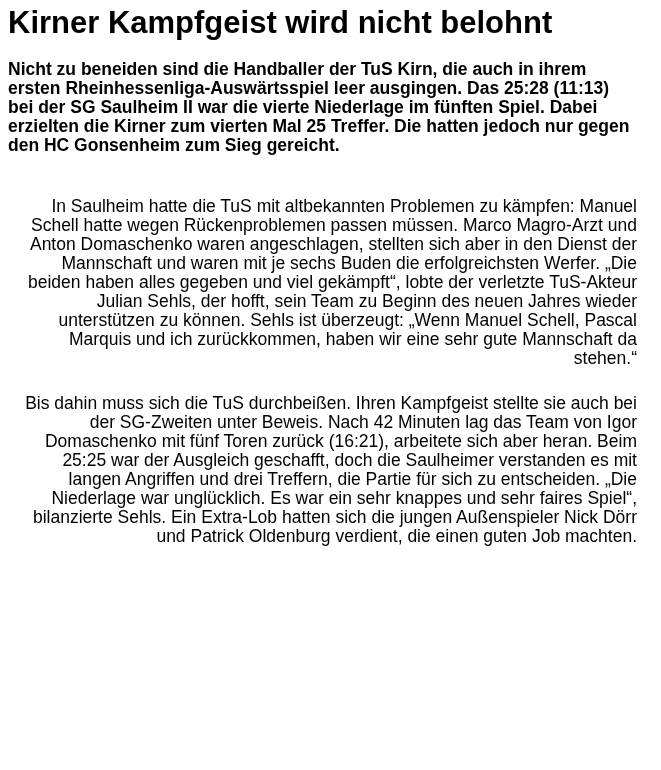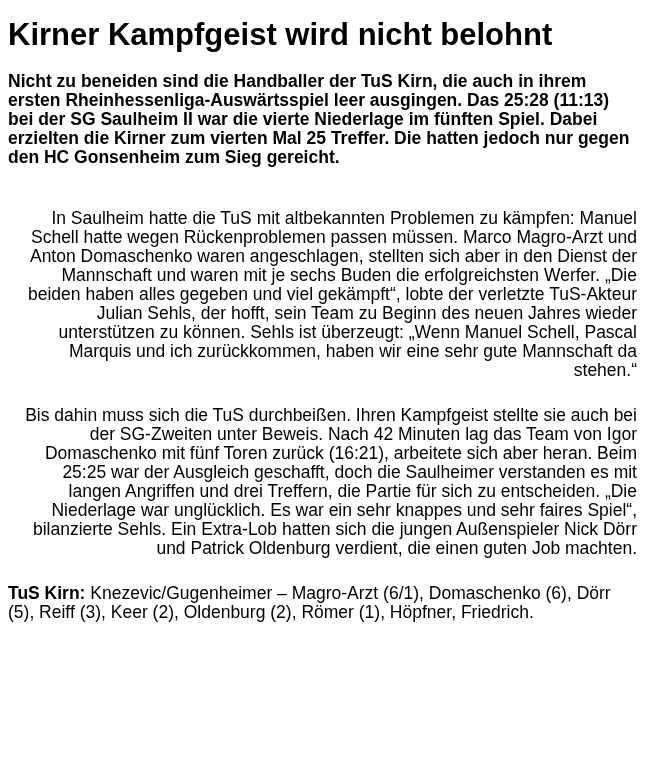--- a/index.html
+++ b/index.html
@@ -4,21 +4,21 @@
 <style>
   html, body {
     margin: 0;
     padding: 0;
     background: #ffffff;
   }
   .page {
     width: 661px;
     min-height: 770px;
     box-sizing: border-box;
-    padding: 12px 8px;
+    padding: 0 8px;
     background: #ffffff;
     color: #000000;
     font-family: "Liberation Sans", "DejaVu Sans", sans-serif;
     overflow: hidden;
   }
   .article {
     width: 645px;
   }
   h1.headline {
     font-size: 31px;
@@ -56,19 +56,15 @@
   <article class="article">
 
     <h1 class="headline">Kirner Kampfgeist wird nicht belohnt</h1>
 
     <p class="lead">Nicht zu beneiden sind die Handballer der TuS Kirn, die auch in ihrem ersten Rheinhessenliga-Auswärtsspiel leer ausgingen. Das 25:28 (11:13) bei der SG Saulheim II war die vierte Niederlage im fünften Spiel. Dabei erzielten die Kirner zum vierten Mal 25 Treffer. Die hatten jedoch nur gegen den HC Gonsenheim zum Sieg gereicht.</p>
 
     <p class="body-par">In Saulheim hatte die TuS mit altbekannten Problemen zu kämpfen: Manuel Schell hatte wegen Rückenproblemen passen müssen. Marco Magro-Arzt und Anton Domaschenko waren angeschlagen, stellten sich aber in den Dienst der Mannschaft und waren mit je sechs Buden die erfolgreichsten Werfer. „Die beiden haben alles gegeben und viel gekämpft“, lobte der verletzte TuS-Akteur Julian Sehls, der hofft, sein Team zu Beginn des neuen Jahres wieder unterstützen zu können. Sehls ist überzeugt: „Wenn Manuel Schell, Pascal Marquis und ich zurückkommen, haben wir eine sehr gute Mannschaft da stehen.“</p>
 
     <p class="body-par">Bis dahin muss sich die TuS durchbeißen. Ihren Kampfgeist stellte sie auch bei der SG-Zweiten unter Beweis. Nach 42 Minuten lag das Team von Igor Domaschenko mit fünf Toren zurück (16:21), arbeitete sich aber heran. Beim 25:25 war der Ausgleich geschafft, doch die Saulheimer verstanden es mit langen Angriffen und drei Treffern, die Partie für sich zu entscheiden. „Die Niederlage war unglücklich. Es war ein sehr knappes und sehr faires Spiel“, bilanzierte Sehls. Ein Extra-Lob hatten sich die jungen Außenspieler Nick Dörr und Patrick Oldenburg verdient, die einen guten Job machten.</p>
 
-    <p class="roster">
-      <span class="team-label">TuS Kirn:</span>
-      <span class="players">Knezevic/Gugenheimer – Magro-Arzt (6/1), Domaschenko (6), Dörr (5), Reiff (3), Keer (2), Oldenburg (2), Römer (1), Höpfner, Friedrich.</span>
-    </p>
 
   </article>
 </div>
 
 </body></html>

